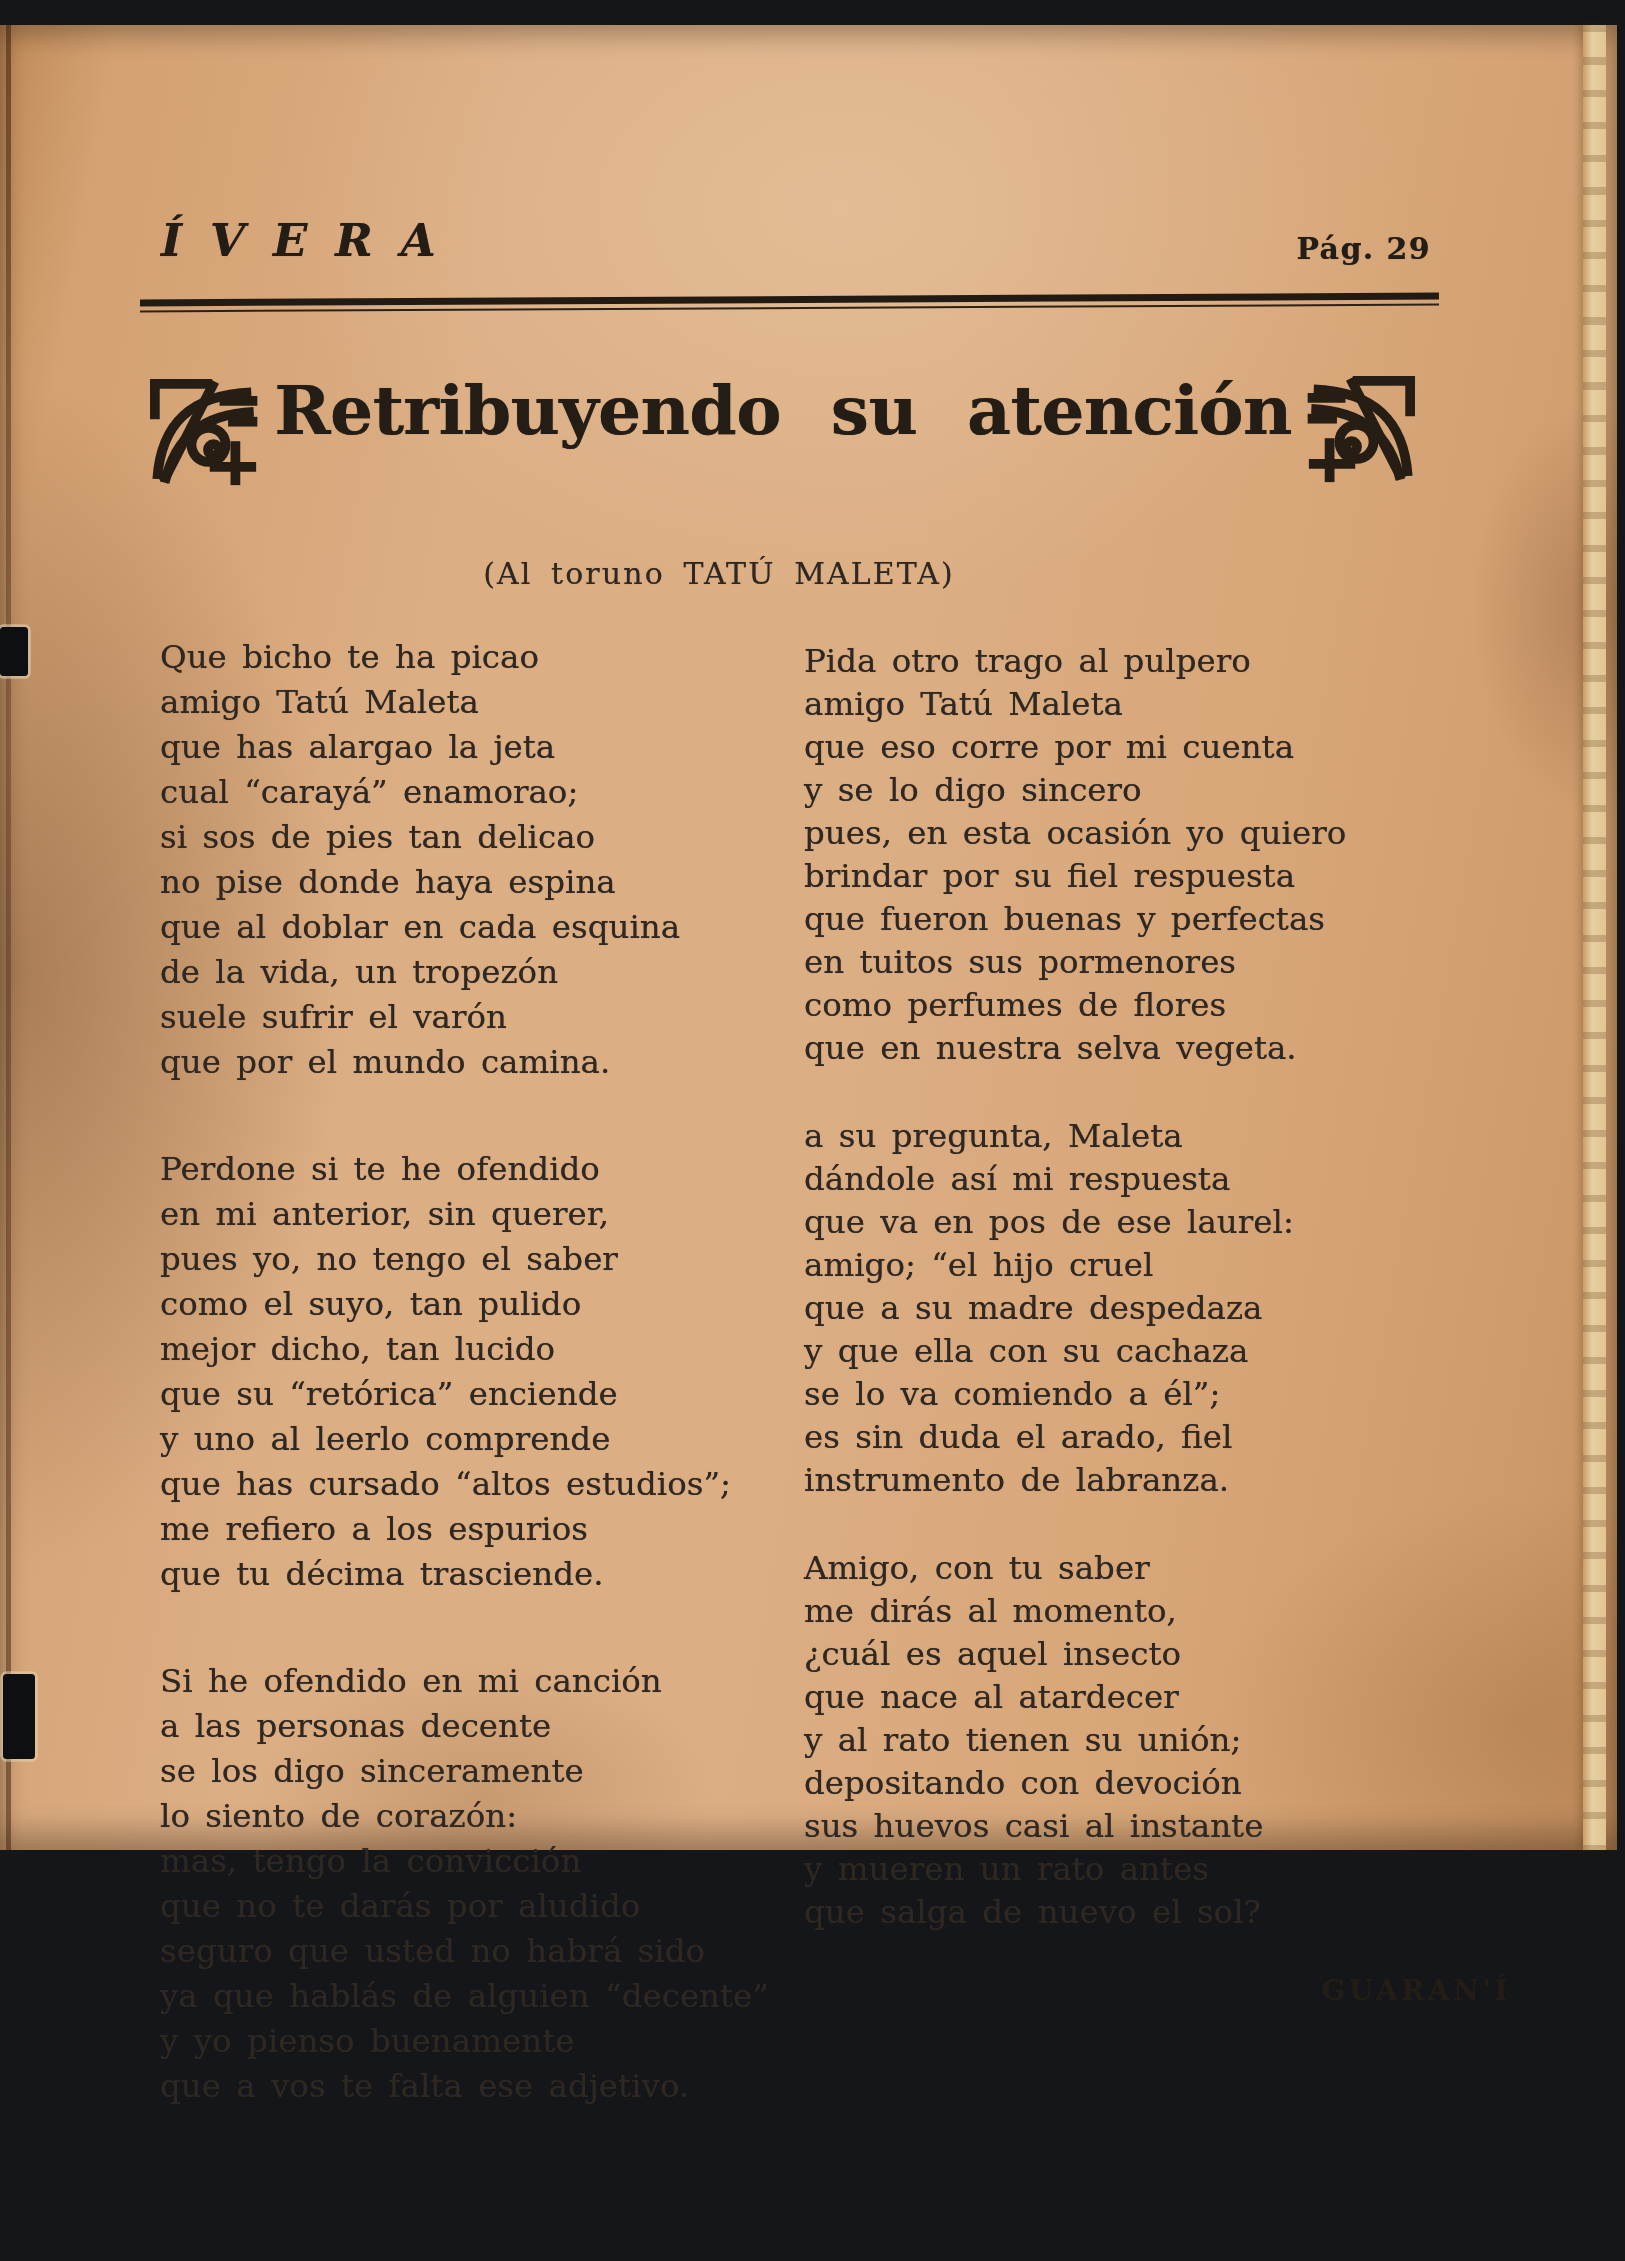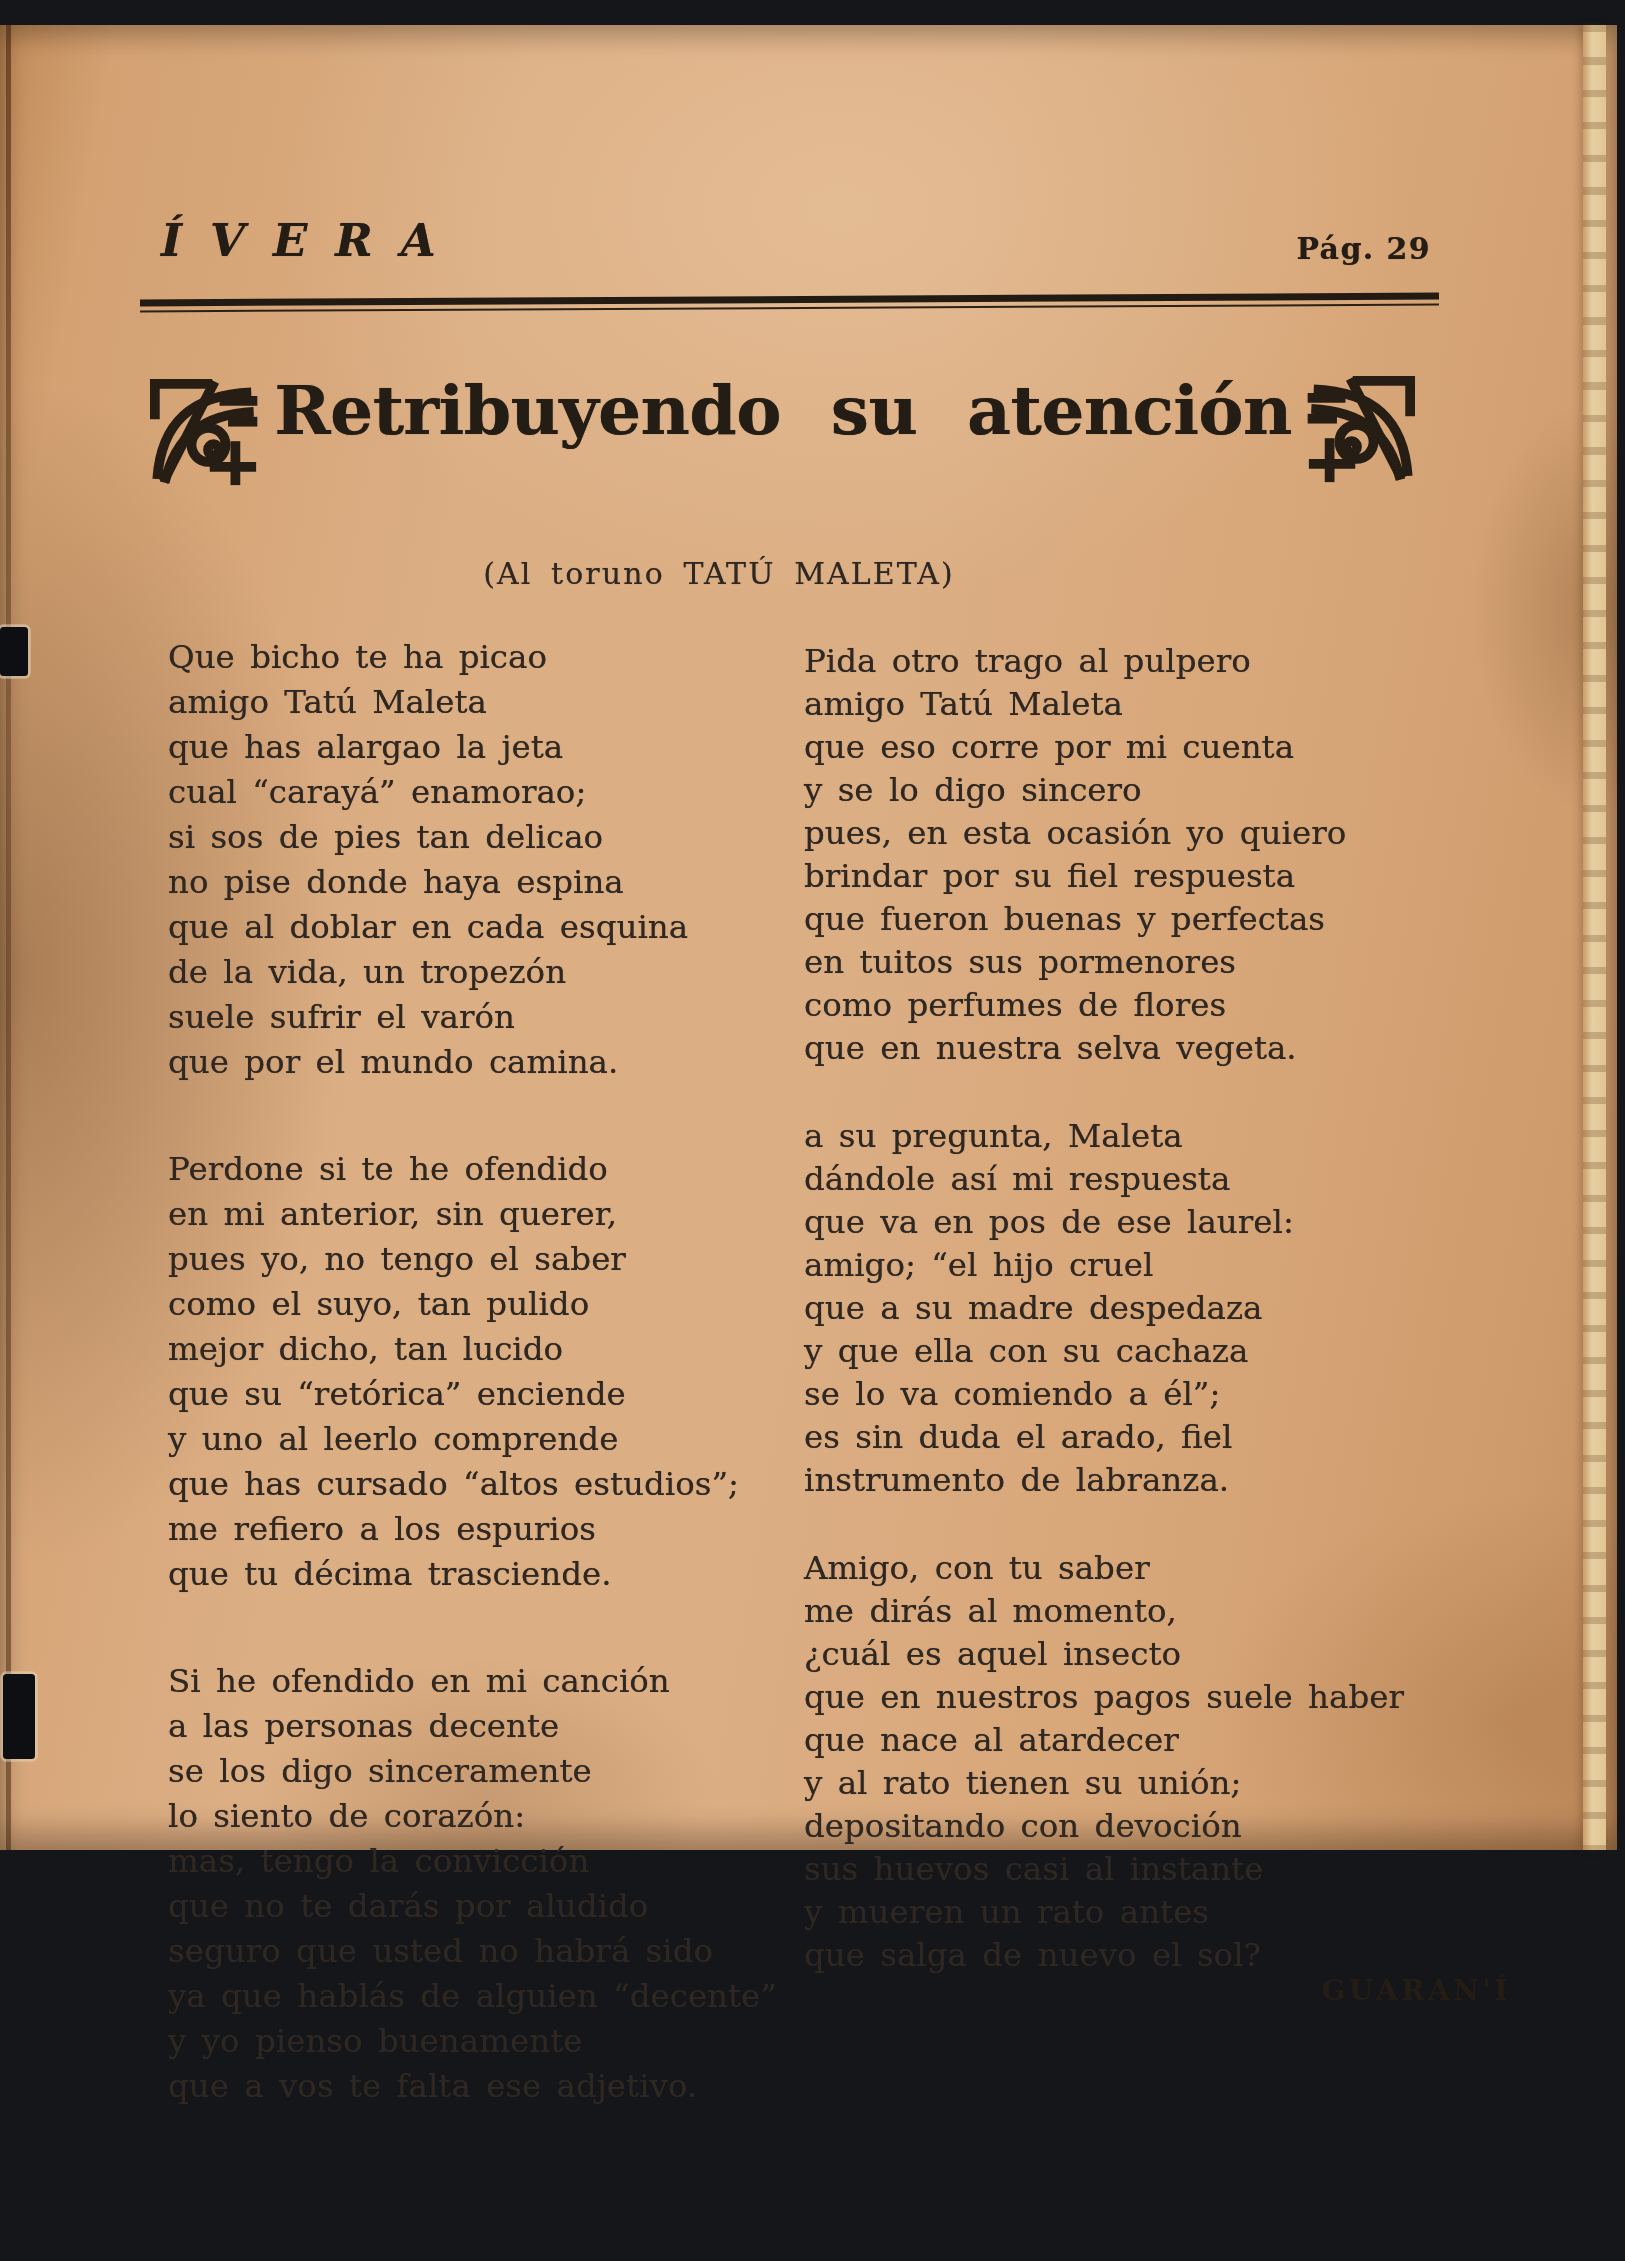--- a/index.html
+++ b/index.html
@@ -54,21 +54,21 @@
   .title{
     position:absolute;left:269px;top:341px;width:1020px;
     text-align:center;font-size:68px;font-weight:bold;word-spacing:27px;letter-spacing:-0.7px;
   }
   .dedication{
     position:absolute;left:90px;top:486px;width:1258px;
     text-align:center;font-size:30px;letter-spacing:2.1px;word-spacing:7px;
   }
 
   .column{position:absolute;font-size:32.5px;word-spacing:5px;}
-  .column-left{left:168px;top:565px;width:664px;line-height:45px;}
+  .column-left{left:160px;top:565px;width:664px;line-height:45px;}
   .column-right{left:804px;top:570px;width:749px;line-height:43px;}
   .column-left .stanza{margin-bottom:62px;}
   .column-right .stanza{margin-bottom:45px;}
   .poem-line{white-space:nowrap;}
 
   .signature{
     position:absolute;left:804px;top:1949px;width:707px;text-align:right;padding-right:27px;
     font-size:28px;font-weight:bold;letter-spacing:3.5px;
   }
 </style>
@@ -179,21 +179,20 @@
         <div class="poem-line">que a su madre despedaza</div>
         <div class="poem-line">y que ella con su cachaza</div>
         <div class="poem-line">se lo va comiendo a él”;</div>
         <div class="poem-line">es sin duda el arado, fiel</div>
         <div class="poem-line">instrumento de labranza.</div>
       </div>
     <div class="stanza">
         <div class="poem-line">Amigo, con tu saber</div>
         <div class="poem-line">me dirás al momento,</div>
         <div class="poem-line">¿cuál es aquel insecto</div>
-        <div class="poem-line">que en nuestros pagos suele haber</div>
         <div class="poem-line">que nace al atardecer</div>
         <div class="poem-line">y al rato tienen su unión;</div>
         <div class="poem-line">depositando con devoción</div>
         <div class="poem-line">sus huevos casi al instante</div>
         <div class="poem-line">y mueren un rato antes</div>
         <div class="poem-line">que salga de nuevo el sol?</div>
       </div>
   </div>
 
   <div class="signature ink-dark">GUARAN'Í</div>

